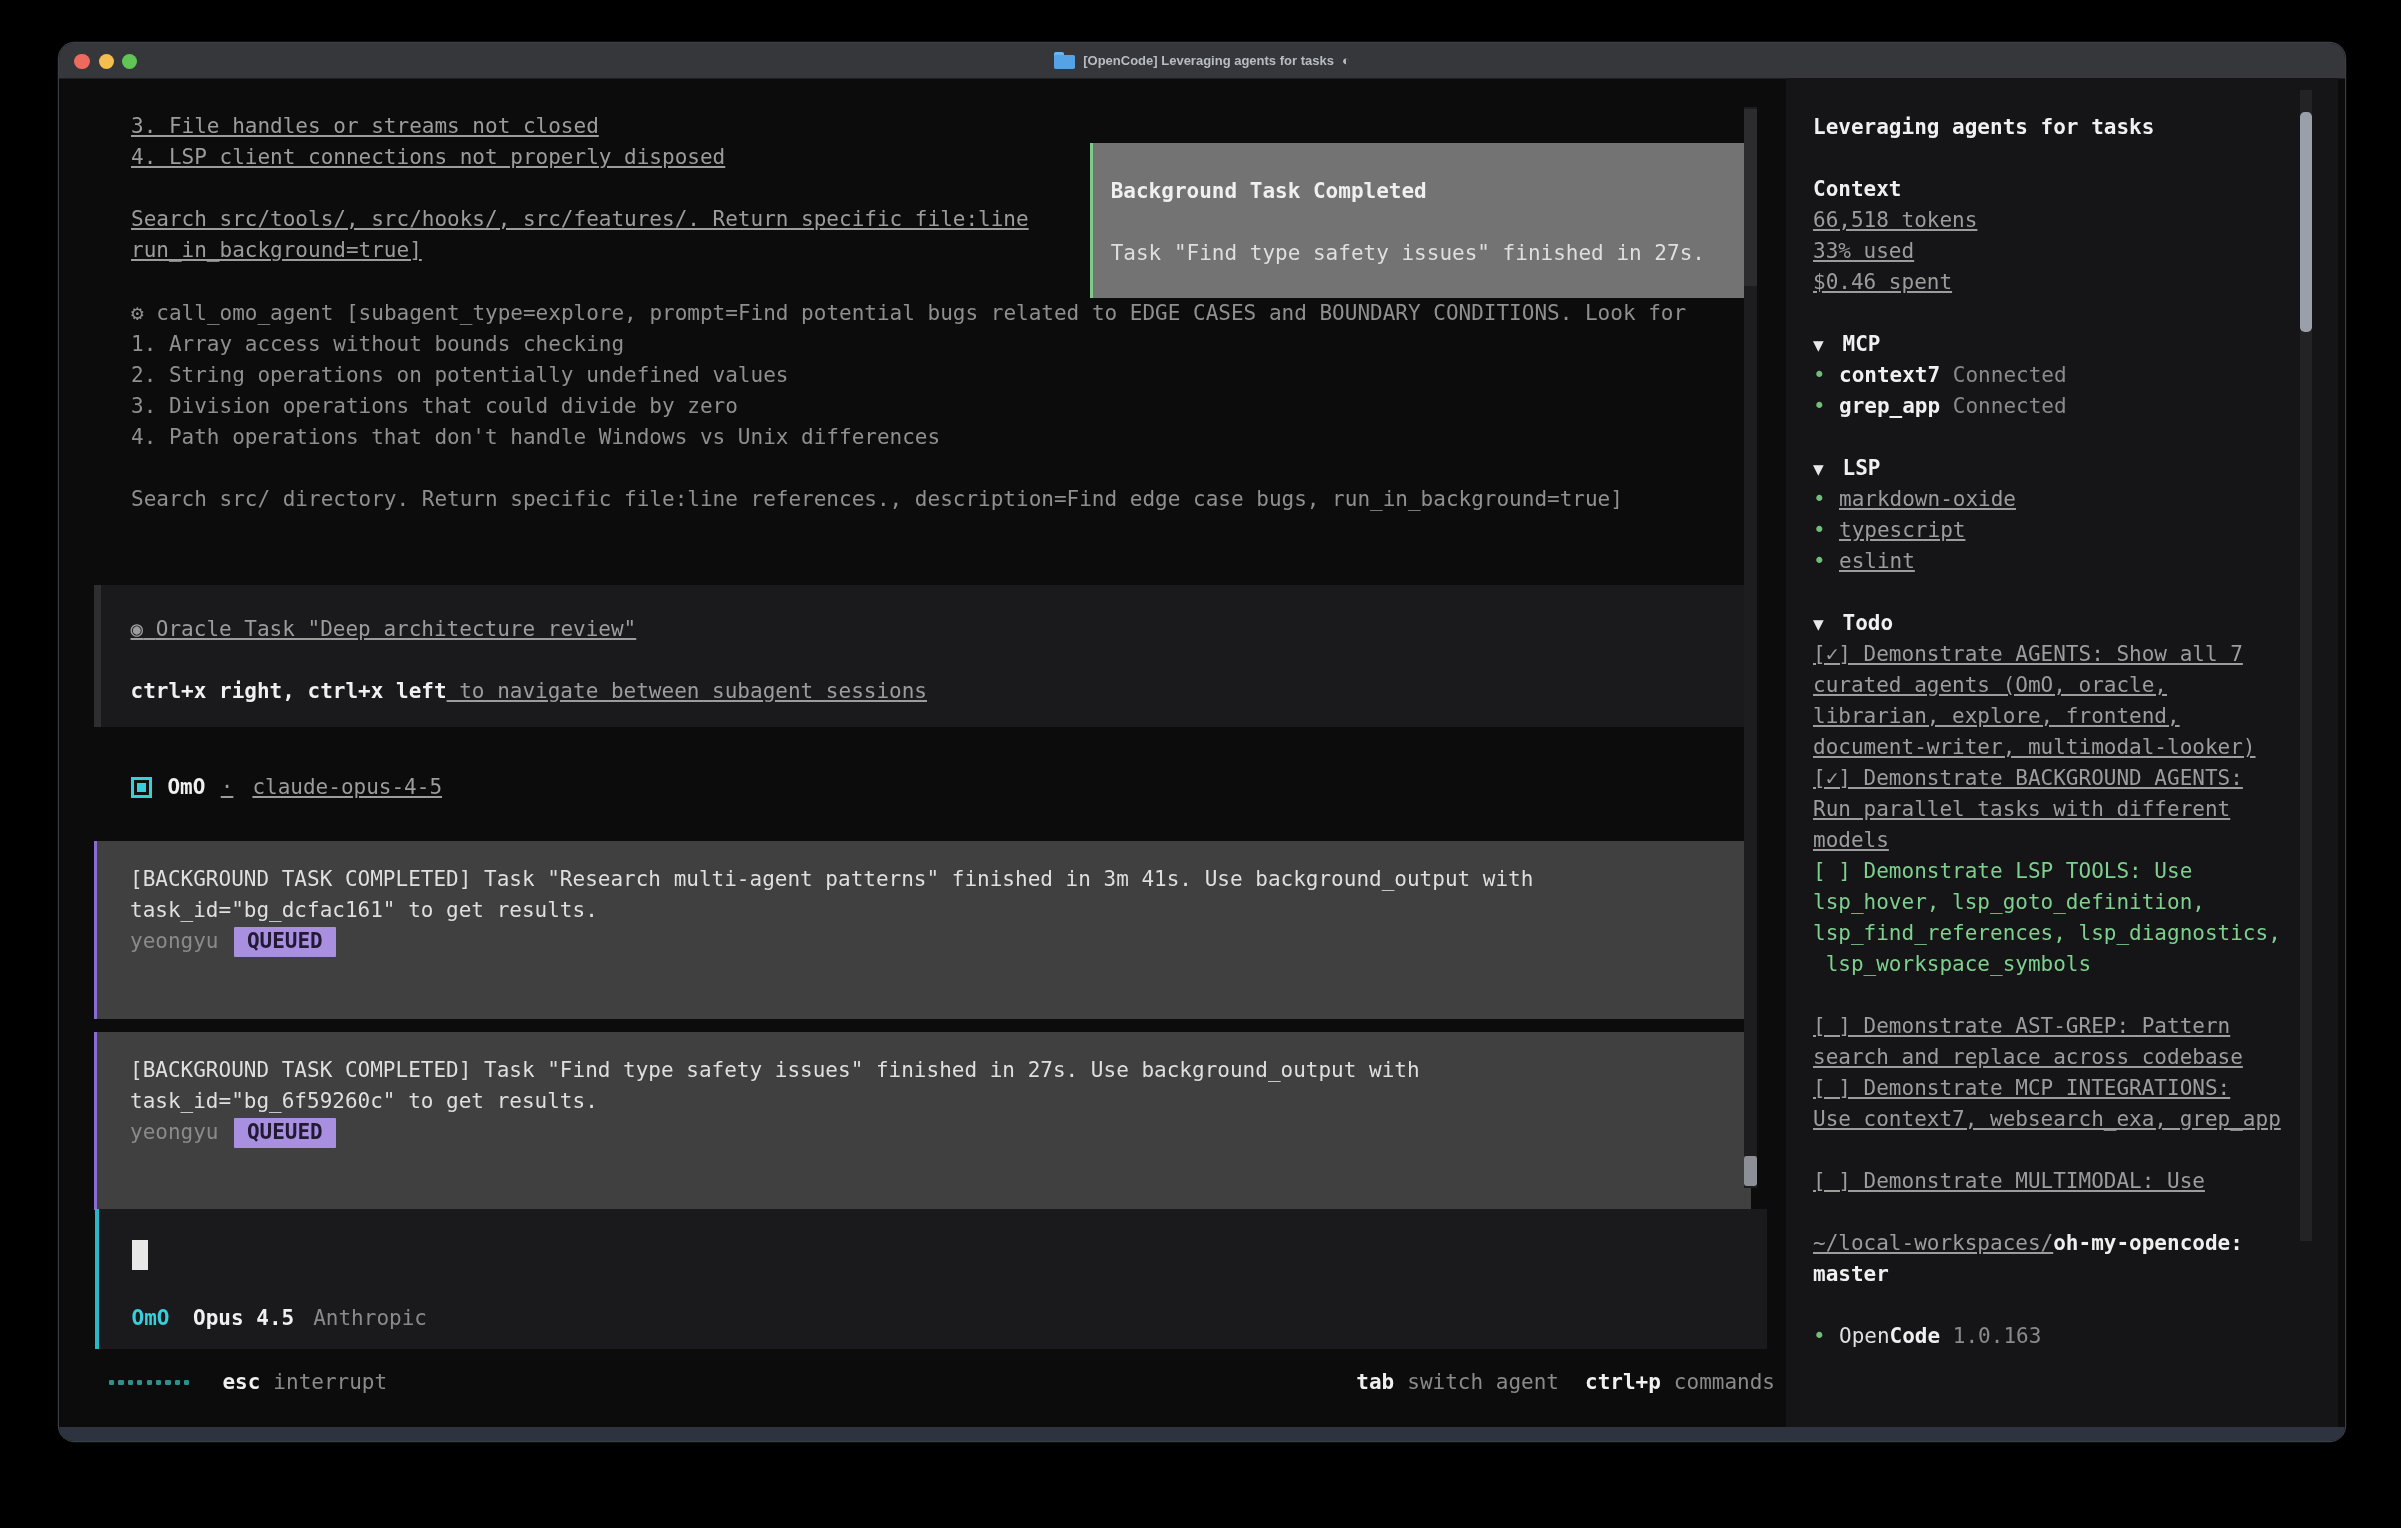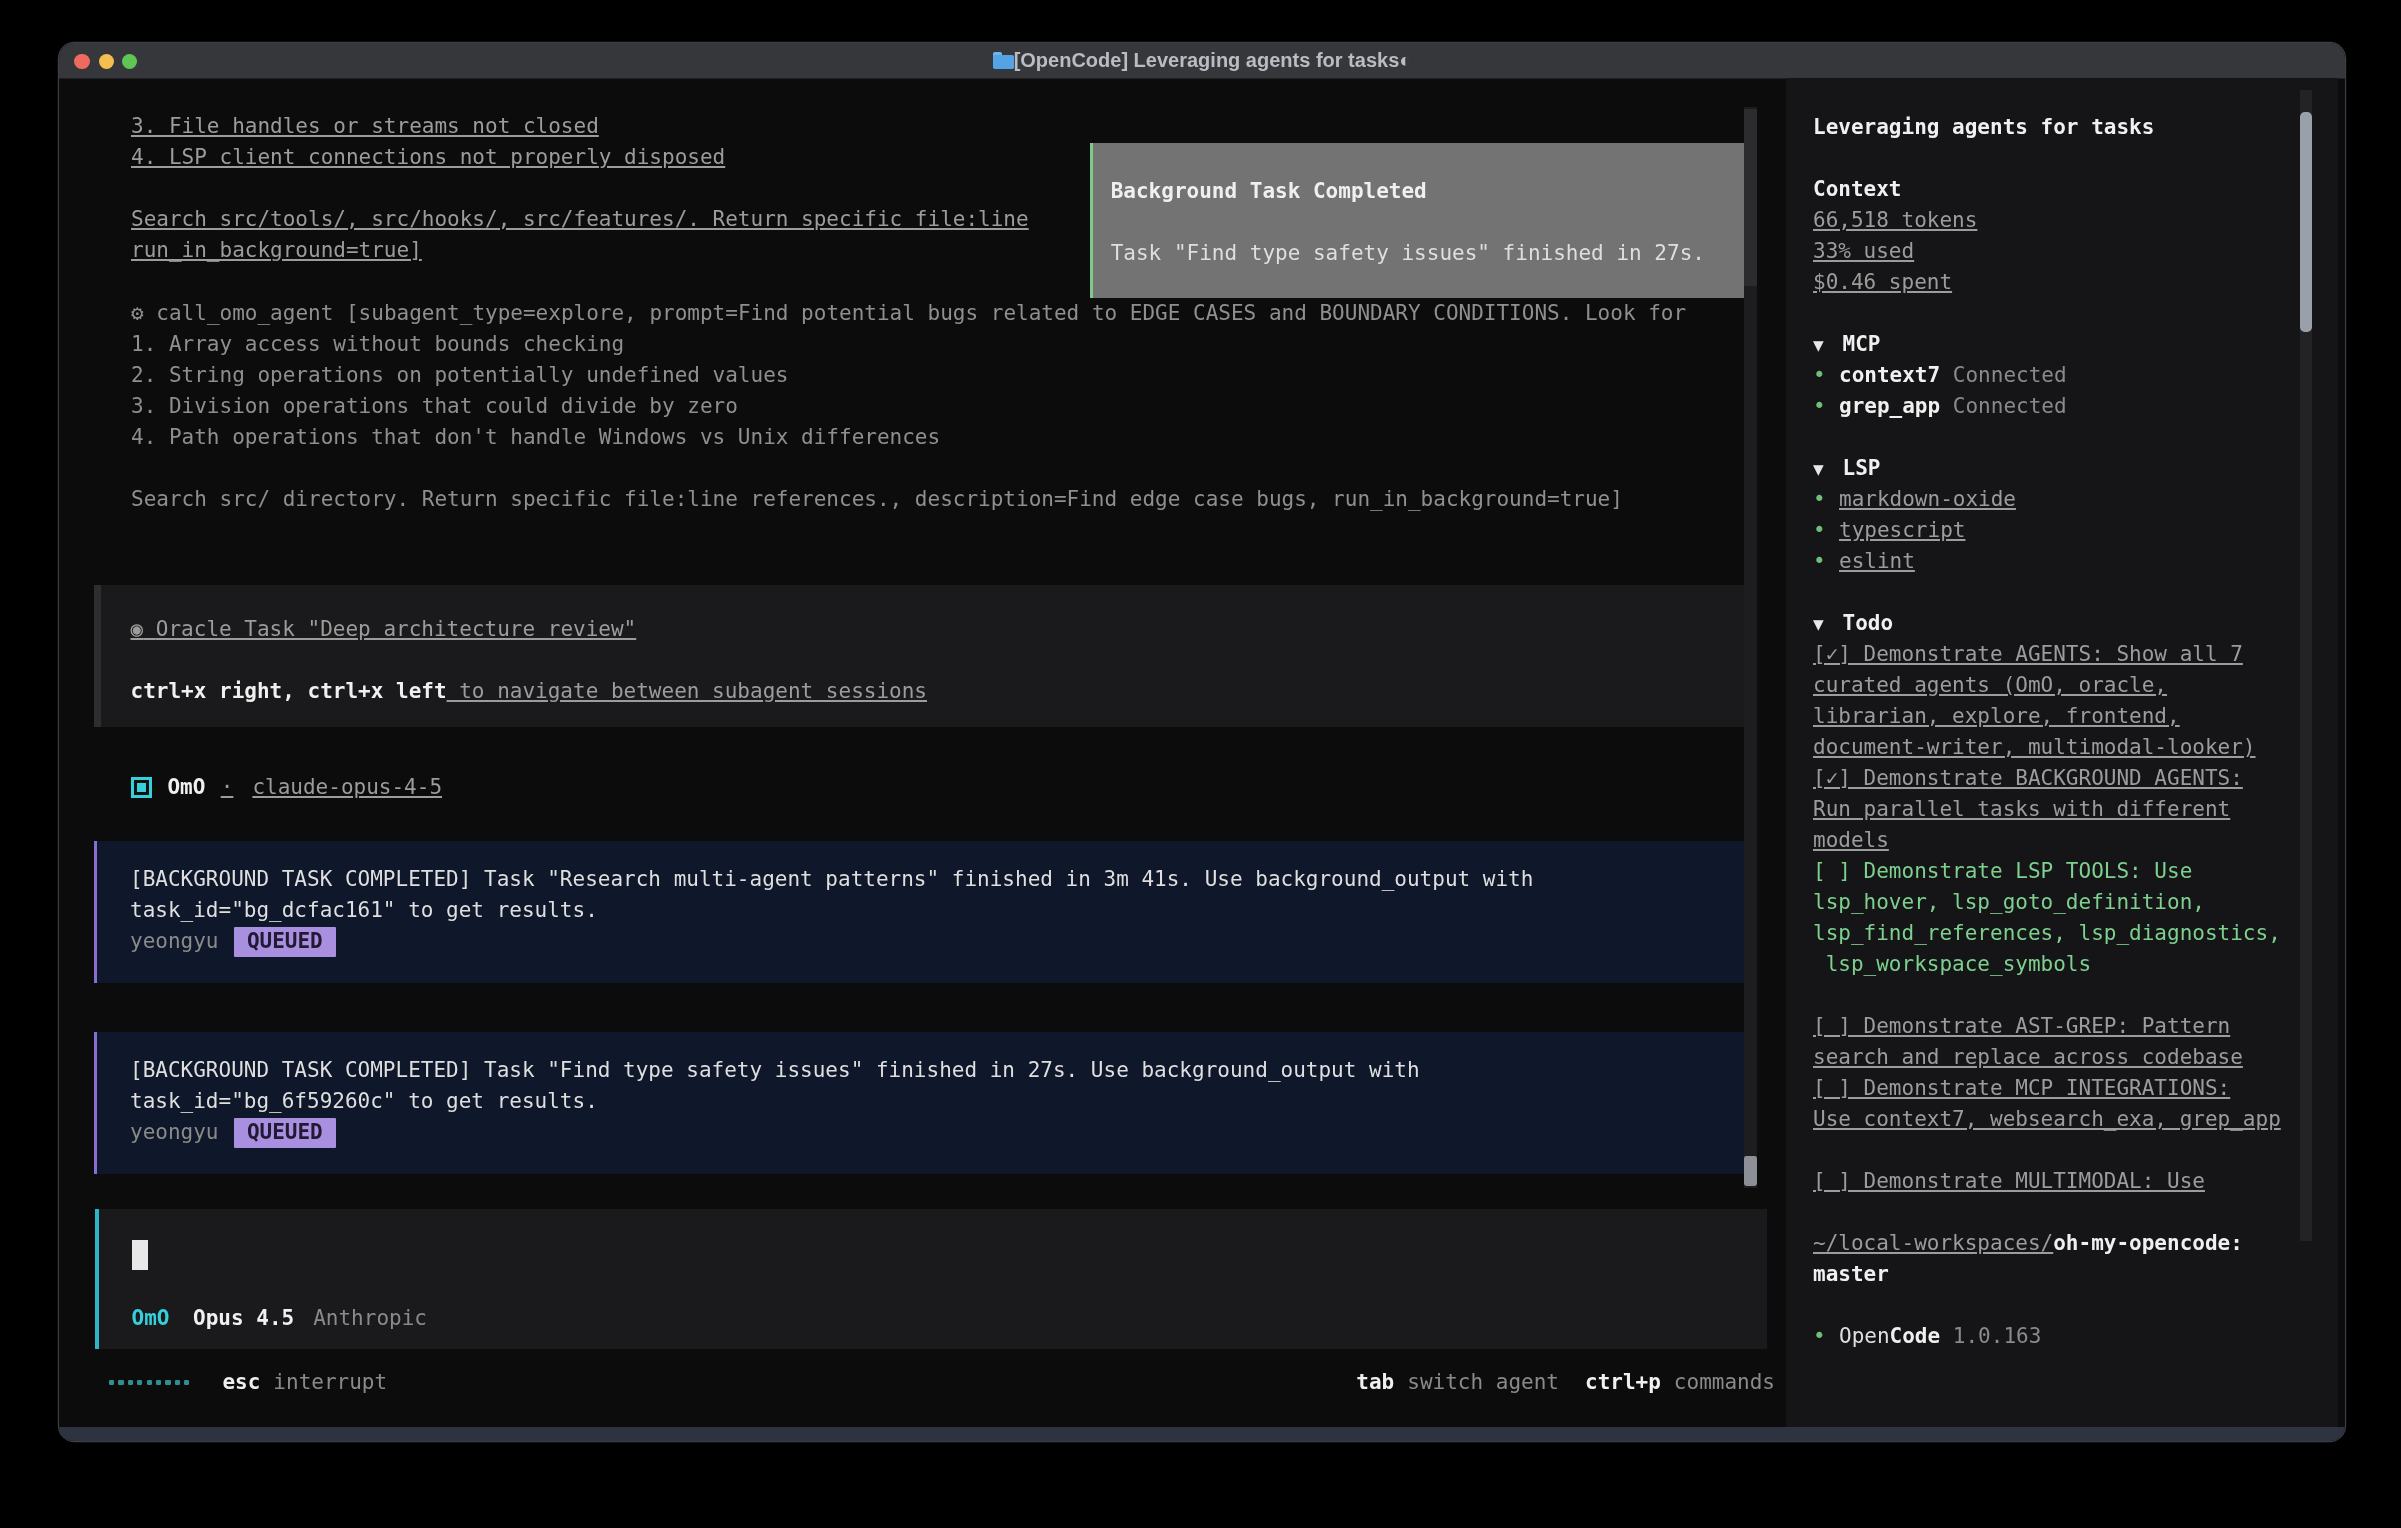--- a/index.html
+++ b/index.html
@@ -6,22 +6,22 @@
   .stage{position:relative;width:2401px;height:1528px;background:#000;overflow:hidden;
          font-family:"DejaVu Sans Mono",monospace;}
   .window{position:absolute;left:59px;top:43px;width:2286px;height:1398px;
           background:#0c0c0d;border-radius:15.4px;overflow:hidden;
           box-shadow:0 0 0 1.2px #3a3e45;}
   
   .titlebar{position:absolute;left:0;top:0;width:100%;height:35px;background:#35373b;
             border-bottom:0.6px solid #1f2023;display:flex;align-items:center;justify-content:center;}
   .tl{position:absolute;top:10.6px;width:15.4px;height:15.4px;border-radius:50%;}
   .tl.red{left:15.4px;background:#ed6a5e;} .tl.yel{left:40px;background:#f4bf4f;} .tl.grn{left:63px;background:#61c555;}
-  .titletext{display:flex;align-items:center;gap:0;font-family:"Liberation Sans",sans-serif;
-             font-weight:bold;font-size:20px;color:#b9bdc3;}
+  .titletext{display:flex;align-items:center;gap:8px;font-family:"Liberation Sans",sans-serif;
+             font-weight:bold;font-size:13px;color:#b9bdc3;}
   .folder{width:21px;height:16.5px;position:relative;}
   .folder .tab{position:absolute;left:0;top:0;width:9.5px;height:4.7px;background:#6db4ec;border-radius:1.8px 1.8px 0 0;}
   .folder .body{position:absolute;left:0;top:2.4px;width:21px;height:14px;background:#54a3e6;border-radius:1.8px;}
   
   .line{height:31px;line-height:31px;font-size:21px;white-space:pre;}
   .sp{height:31px;}
   .gray{color:#9c9c9c;text-decoration:underline;} .dim{color:#8f8f8f;} .bright{color:#dfdfdf;}
   .hbold{color:#f0f0f0;font-weight:700;} .muted{color:#8a8a8a;}
   .greentx{color:#7dd08e;} .cyantx{color:#35d0dc;font-weight:700;}
   
@@ -29,21 +29,21 @@
   .toolcall{position:absolute;left:72px;top:255px;}
   .notif{position:absolute;left:1031px;top:100px;width:663px;height:155px;background:#737373;
          border-left:3px solid #7fc98b;border-right:3px solid #7fc98b;box-sizing:border-box;
          padding:32.5px 0 0 17.7px;}
   .oracle{position:absolute;left:35px;top:542px;width:1657px;height:142px;background:#1a1a1c;
           border-left:7px solid #2e2e31;box-sizing:border-box;padding:29px 0 0 29.5px;}
   .agentrow{position:absolute;left:72px;top:729px;height:31px;display:flex;align-items:center;}
   .agenticon{width:21px;height:21px;border:3px solid #35d0dc;box-sizing:border-box;background:#101010;
              display:flex;align-items:center;justify-content:center;margin-right:15.4px;}
   .agenticon .fill{width:8.3px;height:9.5px;background:#35d0dc;}
-  .taskbox{position:absolute;left:35px;width:1657px;height:142px;background:#0f172a;
+  .taskbox{position:absolute;left:35px;width:1657px;height:178px;background:#404040;
            border-left:3.5px solid #8a6dd4;box-sizing:border-box;padding:23px 0 0 33px;}
   .task1{top:798px;} .task2{top:989px;}
   .badge{display:inline-block;height:29.5px;line-height:29.5px;background:#a88fdf;color:#221a33;
          font-weight:700;border-radius:1px;padding:0 13px;margin-left:15.4px;font-size:21px;}
   .inputbox{position:absolute;left:36px;top:1166px;width:1672px;height:140px;background:#1a1a1c;
             border-left:4.1px solid #2cb5c9;box-sizing:border-box;}
   .cursor{position:absolute;left:32.5px;top:31px;width:16px;height:30px;background:#e8e8e8;}
   .inputmeta{position:absolute;left:32.5px;top:94px;display:flex;align-items:center;}
   .statusbar{position:absolute;left:50px;top:1324px;width:1666px;display:flex;align-items:center;}
   .dots{display:flex;gap:4.1px;margin-right:33px;}

